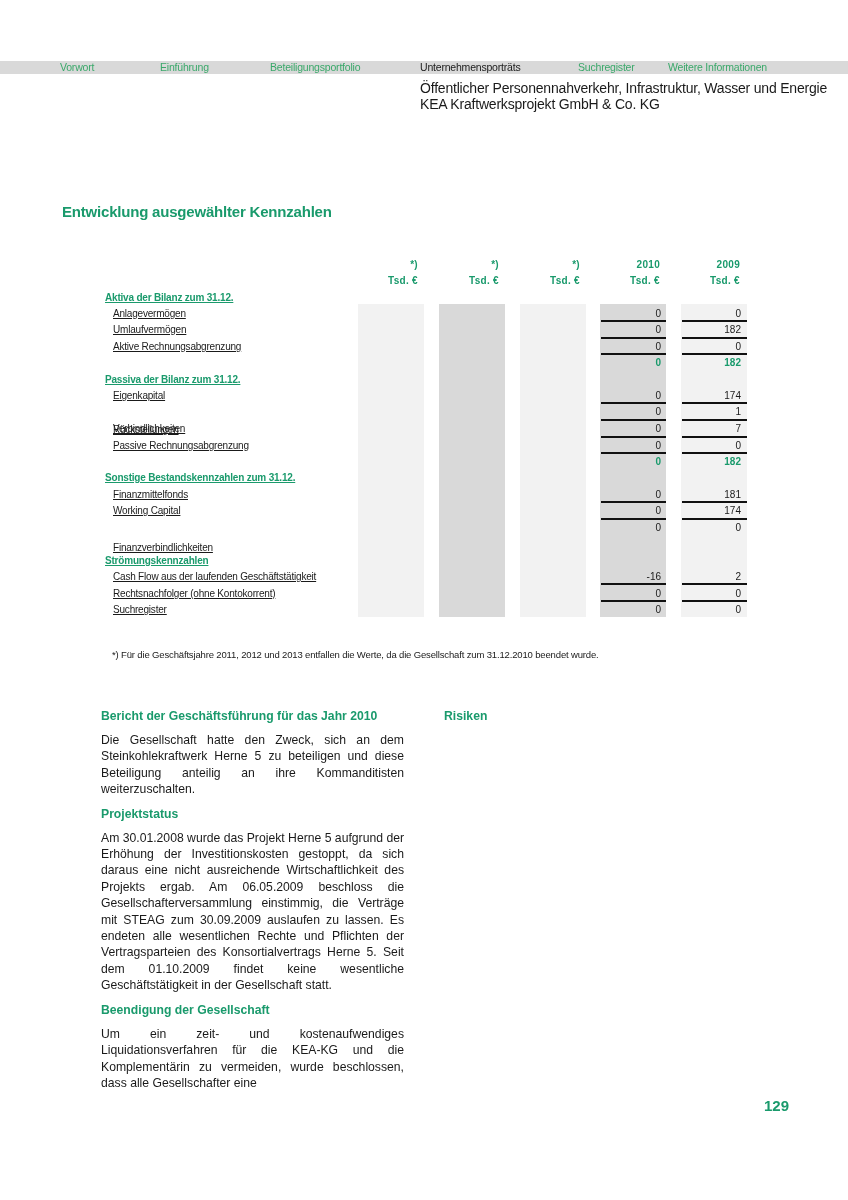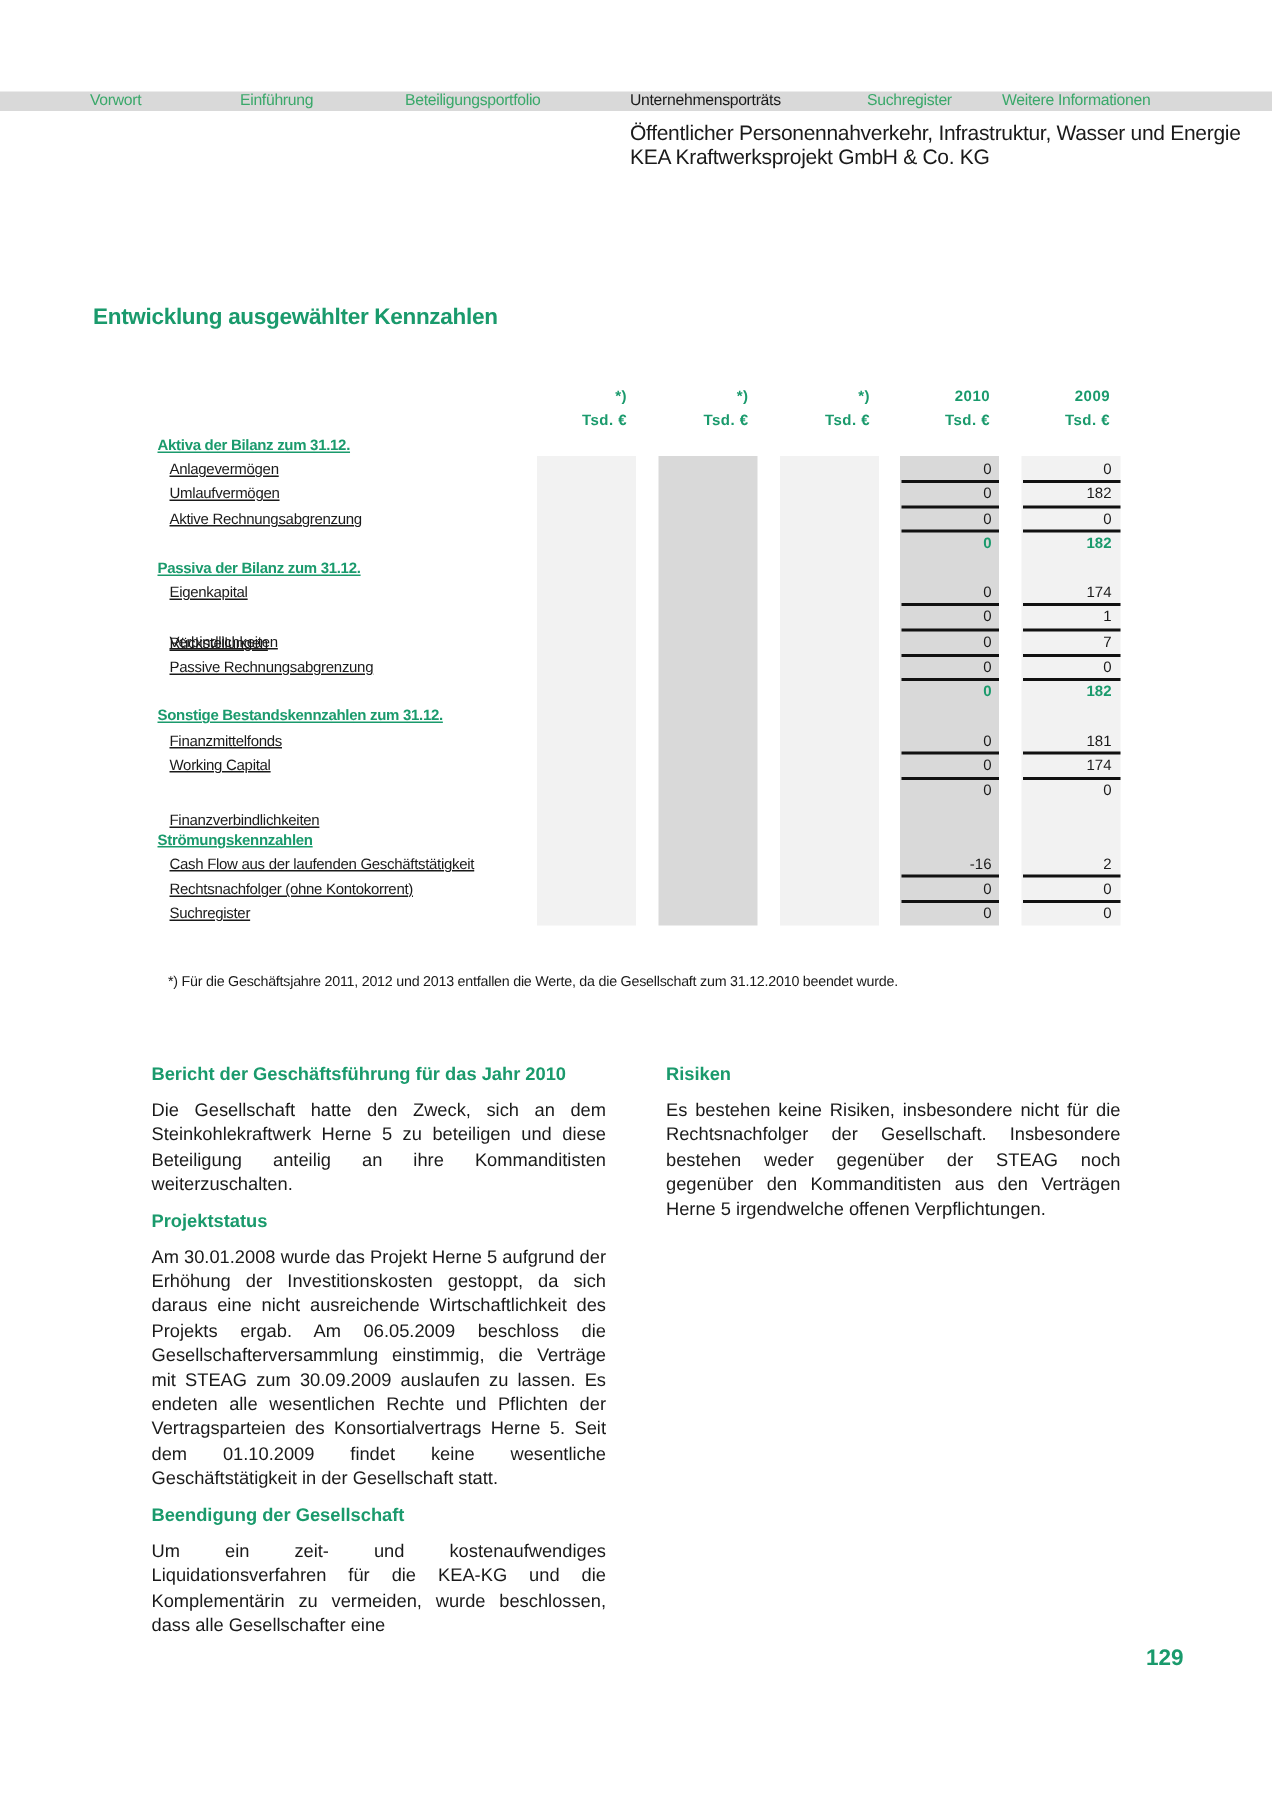--- a/index.html
+++ b/index.html
@@ -159,16 +159,15 @@
   <h3>Bericht der Geschäftsführung für das Jahr 2010</h3>
   <p>Die Gesellschaft hatte den Zweck, sich an dem Steinkohlekraftwerk Herne 5 zu beteiligen und diese Beteiligung anteilig an ihre Kommanditisten weiterzuschalten.</p>
   <h3>Projektstatus</h3>
   <p>Am 30.01.2008 wurde das Projekt Herne 5 aufgrund der Erhöhung der Investitionskosten gestoppt, da sich daraus eine nicht ausreichende Wirtschaftlichkeit des Projekts ergab. Am 06.05.2009 beschloss die Gesellschafterversammlung einstimmig, die Verträge mit STEAG zum 30.09.2009 auslaufen zu lassen. Es endeten alle wesentlichen Rechte und Pflichten der Vertragsparteien des Konsortialvertrags Herne 5. Seit dem 01.10.2009 findet keine wesentliche Geschäftstätigkeit in der Gesellschaft statt.</p>
   <h3>Beendigung der Gesellschaft</h3>
   <p>Um ein zeit- und kostenaufwendiges Liquidationsverfahren für die KEA-KG und die Komplementärin zu vermeiden, wurde beschlossen, dass alle Gesellschafter eine</p>
 </div>
 
 <div class="text-col" style="left:444px;top:708px">
   <h3>Risiken</h3>
-  <p>Es bestehen keine Risiken, insbesondere nicht für die Rechtsnachfolger der Gesellschaft. Insbesondere bestehen weder gegenüber der STEAG noch gegenüber den Kommanditisten aus den Verträgen Herne 5 irgendwelche offenen Verpflichtungen.</p>
 </div>
 
 <div class="page-number">129</div>
 
 </body></html>

